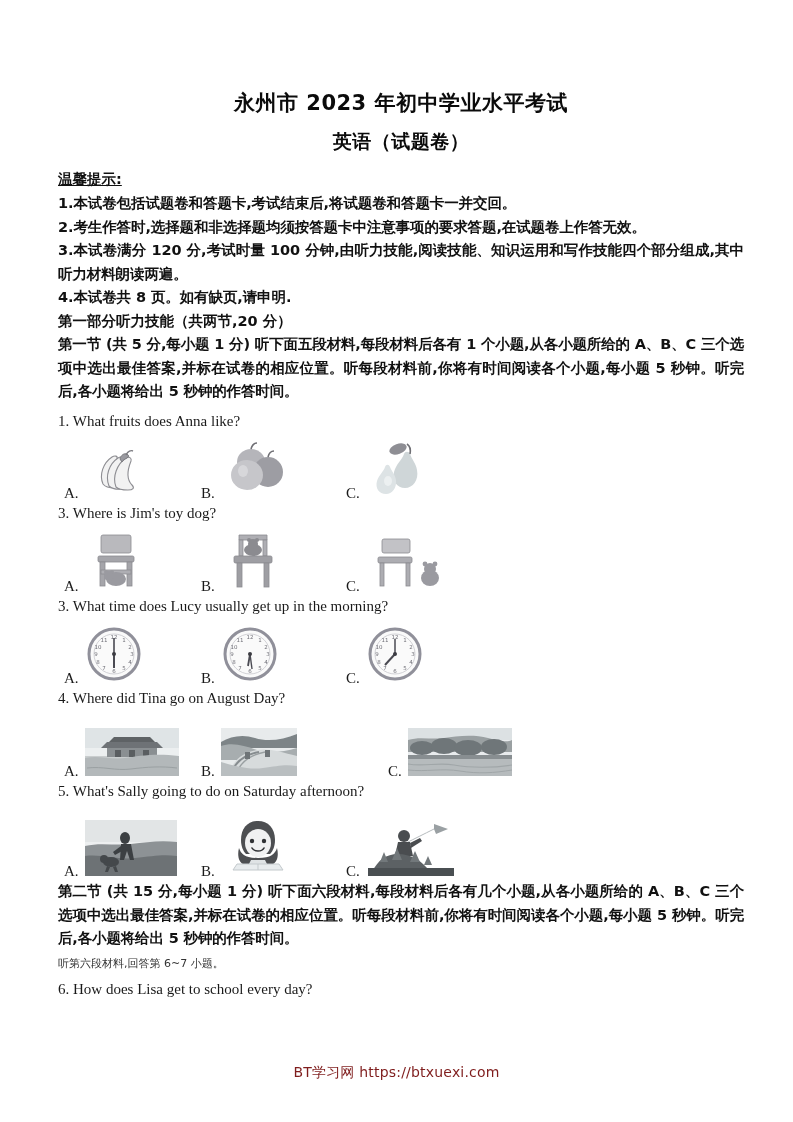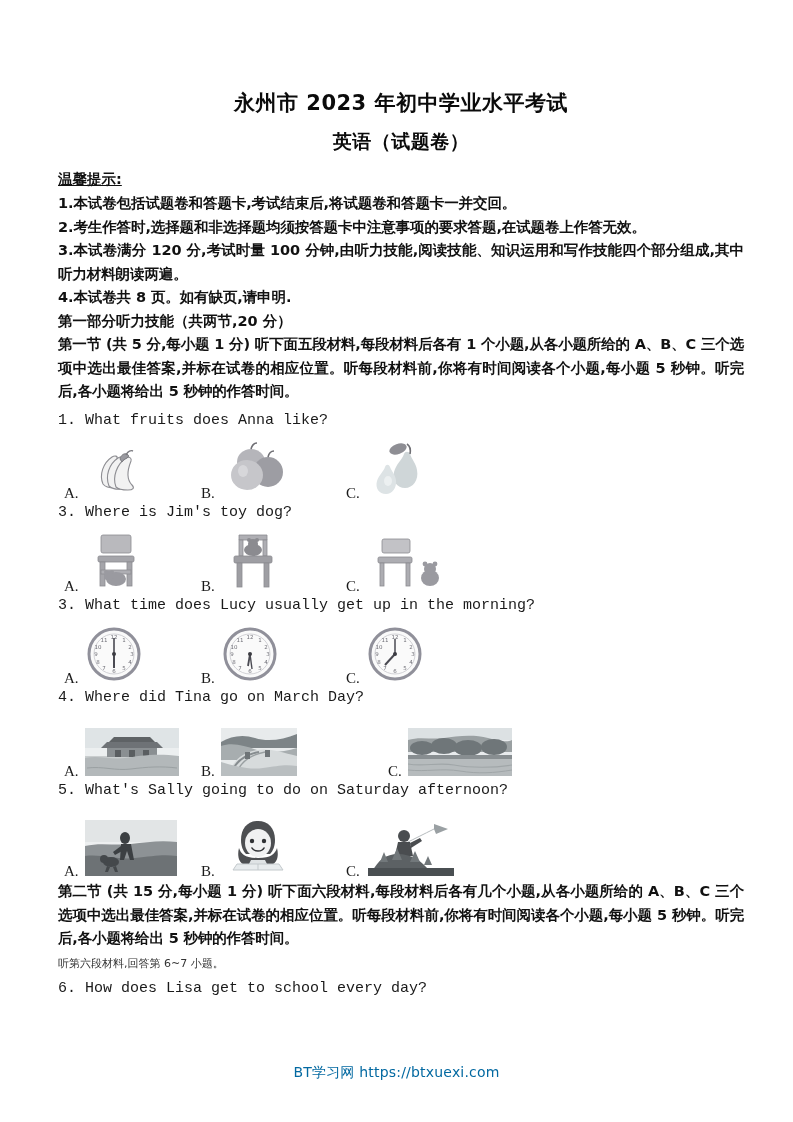--- a/index.html
+++ b/index.html
@@ -88,21 +88,21 @@
   .sub-note {
     font-family: "DejaVu Sans", "Liberation Sans", sans-serif;
     font-size: 11px;
     line-height: 1.6;
     margin: 4px 0 0 0;
     color: #333;
   }
 
   
   .q-text {
-    font-family: Liberation Mono, monospace;
+    font-family: Liberation Serif, serif;
     font-size: 15px;
     line-height: 1.5;
     margin: 0;
     color: #1a1a1a;
   }
 
   
   .opt-row {
     position: relative;
     height: 70px;
@@ -128,21 +128,21 @@
 
   
   .watermark {
     position: absolute;
     left: 0;
     top: 1064px;
     width: 793px;
     text-align: center;
     font-family: "DejaVu Sans", "Liberation Sans", sans-serif;
     font-size: 14px;
-    color: #0369a1;
+    color: #7f1d1d;
     letter-spacing: 0.2px;
   }
 </style>
 </head>
 <body>
 
 <div class="page">
   <div class="content">
 
     <div class="doc-title">永州市 2023 年初中学业水平考试</div>
@@ -352,21 +352,21 @@
             </g>
             <line x1="29" y1="29" x2="29" y2="14" stroke="#4a4a52" stroke-width="1.5"></line>
             <line x1="29" y1="29" x2="19" y2="40" stroke="#4a4a52" stroke-width="2"></line>
             <circle cx="29" cy="29" r="2" fill="#3b3b42"></circle>
           </svg>
         </span>
       </div>
 
     </div>
 
-    <div class="q-text">4. Where did Tina go on March Day?</div>
+    <div class="q-text">4. Where did Tina go on August Day?</div>
     <div class="opt-row">
 
       <div class="opt" style="left:6px;">
         <span class="opt-label">A.</span>
         <span class="pic">
           <svg width="94" height="48" viewBox="0 0 94 48">
             <rect width="94" height="48" fill="#eceff0"></rect>
             <rect y="0" width="94" height="20" fill="#dfe4e6"></rect>
             <path d="M0 28h94v20H0z" fill="#c9cdce"></path>
             <path d="M16 20h62l-6-6H22z" fill="#6e7276"></path>

